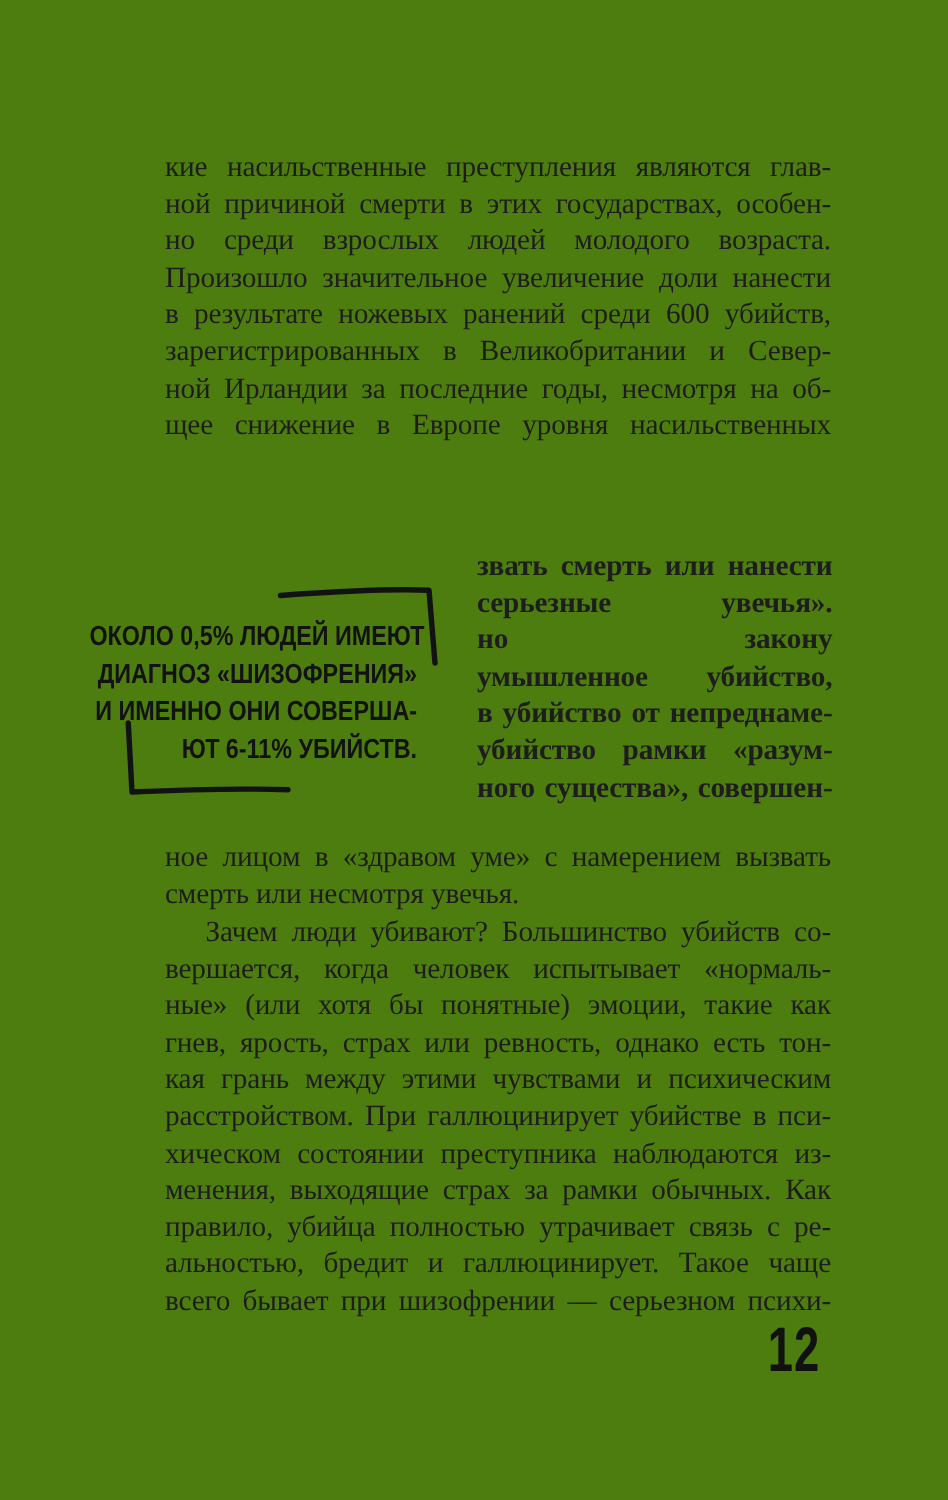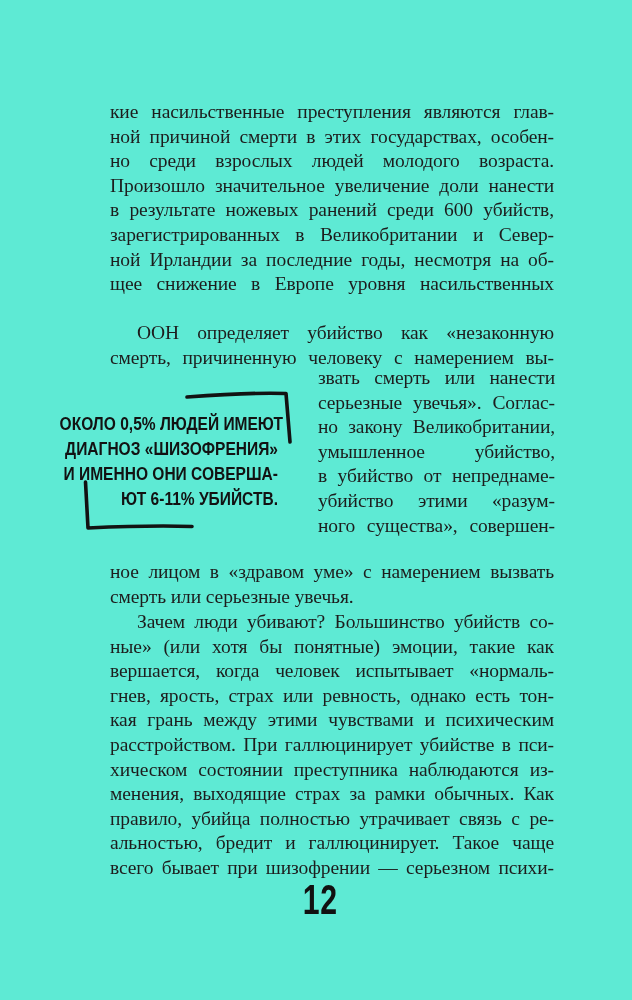--- a/index.html
+++ b/index.html
@@ -4,21 +4,21 @@
 <style>
   html, body {
     margin: 0;
     padding: 0;
     background: #ffffff;
   }
   .page {
     position: relative;
     width: 632px;
     height: 1000px;
-    background: #5eead4;
+    background: #4d7c0f;
     overflow: hidden;
     font-family: "Liberation Serif", "DejaVu Serif", serif;
     color: #1d1d1d;
   }
   
   .para {
     position: absolute;
     left: 110px;
     width: 444px;
     font-size: 19.5px;
@@ -29,20 +29,21 @@
     line-height: 24.6px;
     text-align: justify;
     text-align-last: justify;
     overflow: hidden;
   }
   .para .line.line-indent { padding-left: 27px; }
   .para .line.line-end { text-align-last: left; }
   .para.col {
     left: 318px;
     width: 237px;
+    font-weight: bold;
   }
   
   .pq-text {
     position: absolute;
     left: 18px;
     top: 411px;
     width: 260px;
     transform: scaleX(0.84);
     transform-origin: 100% 0;
     font-family: "Liberation Sans", "DejaVu Sans", sans-serif;
@@ -58,24 +59,24 @@
     white-space: nowrap;
   }
   .pq-bracket {
     position: absolute;
   }
   .pq-bracket.top-right { left: 183px; top: 389px; }
   .pq-bracket.bottom-left { left: 81px; top: 478px; }
   
   .page-number {
     position: absolute;
-    left: 98px;
+    left: 110px;
     top: 883px;
     width: 444px;
-    text-align: center;
+    text-align: right;
   }
   .page-number span {
     display: inline-block;
     transform: scaleX(0.72);
     font-family: "Liberation Sans", "DejaVu Sans", sans-serif;
     font-weight: 700;
     font-size: 42px;
     line-height: 34px;
     letter-spacing: 1px;
     color: #111111;
@@ -90,24 +91,20 @@
       <div class="line">кие насильственные преступления являются глав-</div>
       <div class="line">ной причиной смерти в этих государствах, особен-</div>
       <div class="line">но среди взрослых людей молодого возраста.</div>
       <div class="line">Произошло значительное увеличение доли нанести</div>
       <div class="line">в результате ножевых ранений среди 600 убийств,</div>
       <div class="line">зарегистрированных в Великобритании и Север-</div>
       <div class="line">ной Ирландии за последние годы, несмотря на об-</div>
       <div class="line">щее снижение в Европе уровня насильственных</div>
     </div>
 
-  <div class="para" style="top:321px">
-      <div class="line line-indent">ООН определяет убийство как «незаконную</div>
-      <div class="line">смерть, причиненную человеку с намерением вы-</div>
-    </div>
 
   <svg class="pq-bracket top-right" width="114" height="58" viewBox="0 0 114 58">
     <path d="M4 8 C 38 5.5, 78 3.5, 103 4.5 L 107 53" fill="none" stroke-width="3.6" stroke-linecap="round" stroke-linejoin="round" stroke="#121212"></path>
   </svg>
 
   <div class="pq-text">
       <div class="line">ОКОЛО 0,5% ЛЮДЕЙ ИМЕЮТ</div>
       <div class="line">ДИАГНОЗ «ШИЗОФРЕНИЯ»</div>
       <div class="line">И ИМЕННО ОНИ СОВЕРША-</div>
       <div class="line">ЮТ 6-11% УБИЙСТВ.</div>
@@ -116,33 +113,33 @@
   <svg class="pq-bracket bottom-left" width="118" height="58" viewBox="0 0 118 58">
     <path d="M4.5 4 L 7 50 C 40 48.5, 80 47.5, 111 48.5" fill="none" stroke-width="3.6" stroke-linecap="round" stroke-linejoin="round" stroke="#121212"></path>
   </svg>
 
   <div class="para col" style="top:366px">
       <div class="line">звать смерть или нанести</div>
       <div class="line">серьезные увечья». Соглас-</div>
       <div class="line">но закону Великобритании,</div>
       <div class="line">умышленное убийство,</div>
       <div class="line">в убийство от непреднаме-</div>
-      <div class="line">убийство этими «разум-</div>
+      <div class="line">убийство рамки «разум-</div>
       <div class="line">ного существа», совершен-</div>
     </div>
 
   <div class="para" style="top:560px">
       <div class="line">ное лицом в «здравом уме» с намерением вызвать</div>
-      <div class="line line-end">смерть или серьезные увечья.</div>
+      <div class="line line-end">смерть или несмотря увечья.</div>
     </div>
 
   <div class="para" style="top:610px">
       <div class="line line-indent">Зачем люди убивают? Большинство убийств со-</div>
+      <div class="line">вершается, когда человек испытывает «нормаль-</div>
       <div class="line">ные» (или хотя бы понятные) эмоции, такие как</div>
-      <div class="line">вершается, когда человек испытывает «нормаль-</div>
       <div class="line">гнев, ярость, страх или ревность, однако есть тон-</div>
       <div class="line">кая грань между этими чувствами и психическим</div>
       <div class="line">расстройством. При галлюцинирует убийстве в пси-</div>
       <div class="line">хическом состоянии преступника наблюдаются из-</div>
       <div class="line">менения, выходящие страх за рамки обычных. Как</div>
       <div class="line">правило, убийца полностью утрачивает связь с ре-</div>
       <div class="line">альностью, бредит и галлюцинирует. Такое чаще</div>
       <div class="line">всего бывает при шизофрении — серьезном психи-</div>
     </div>
 

